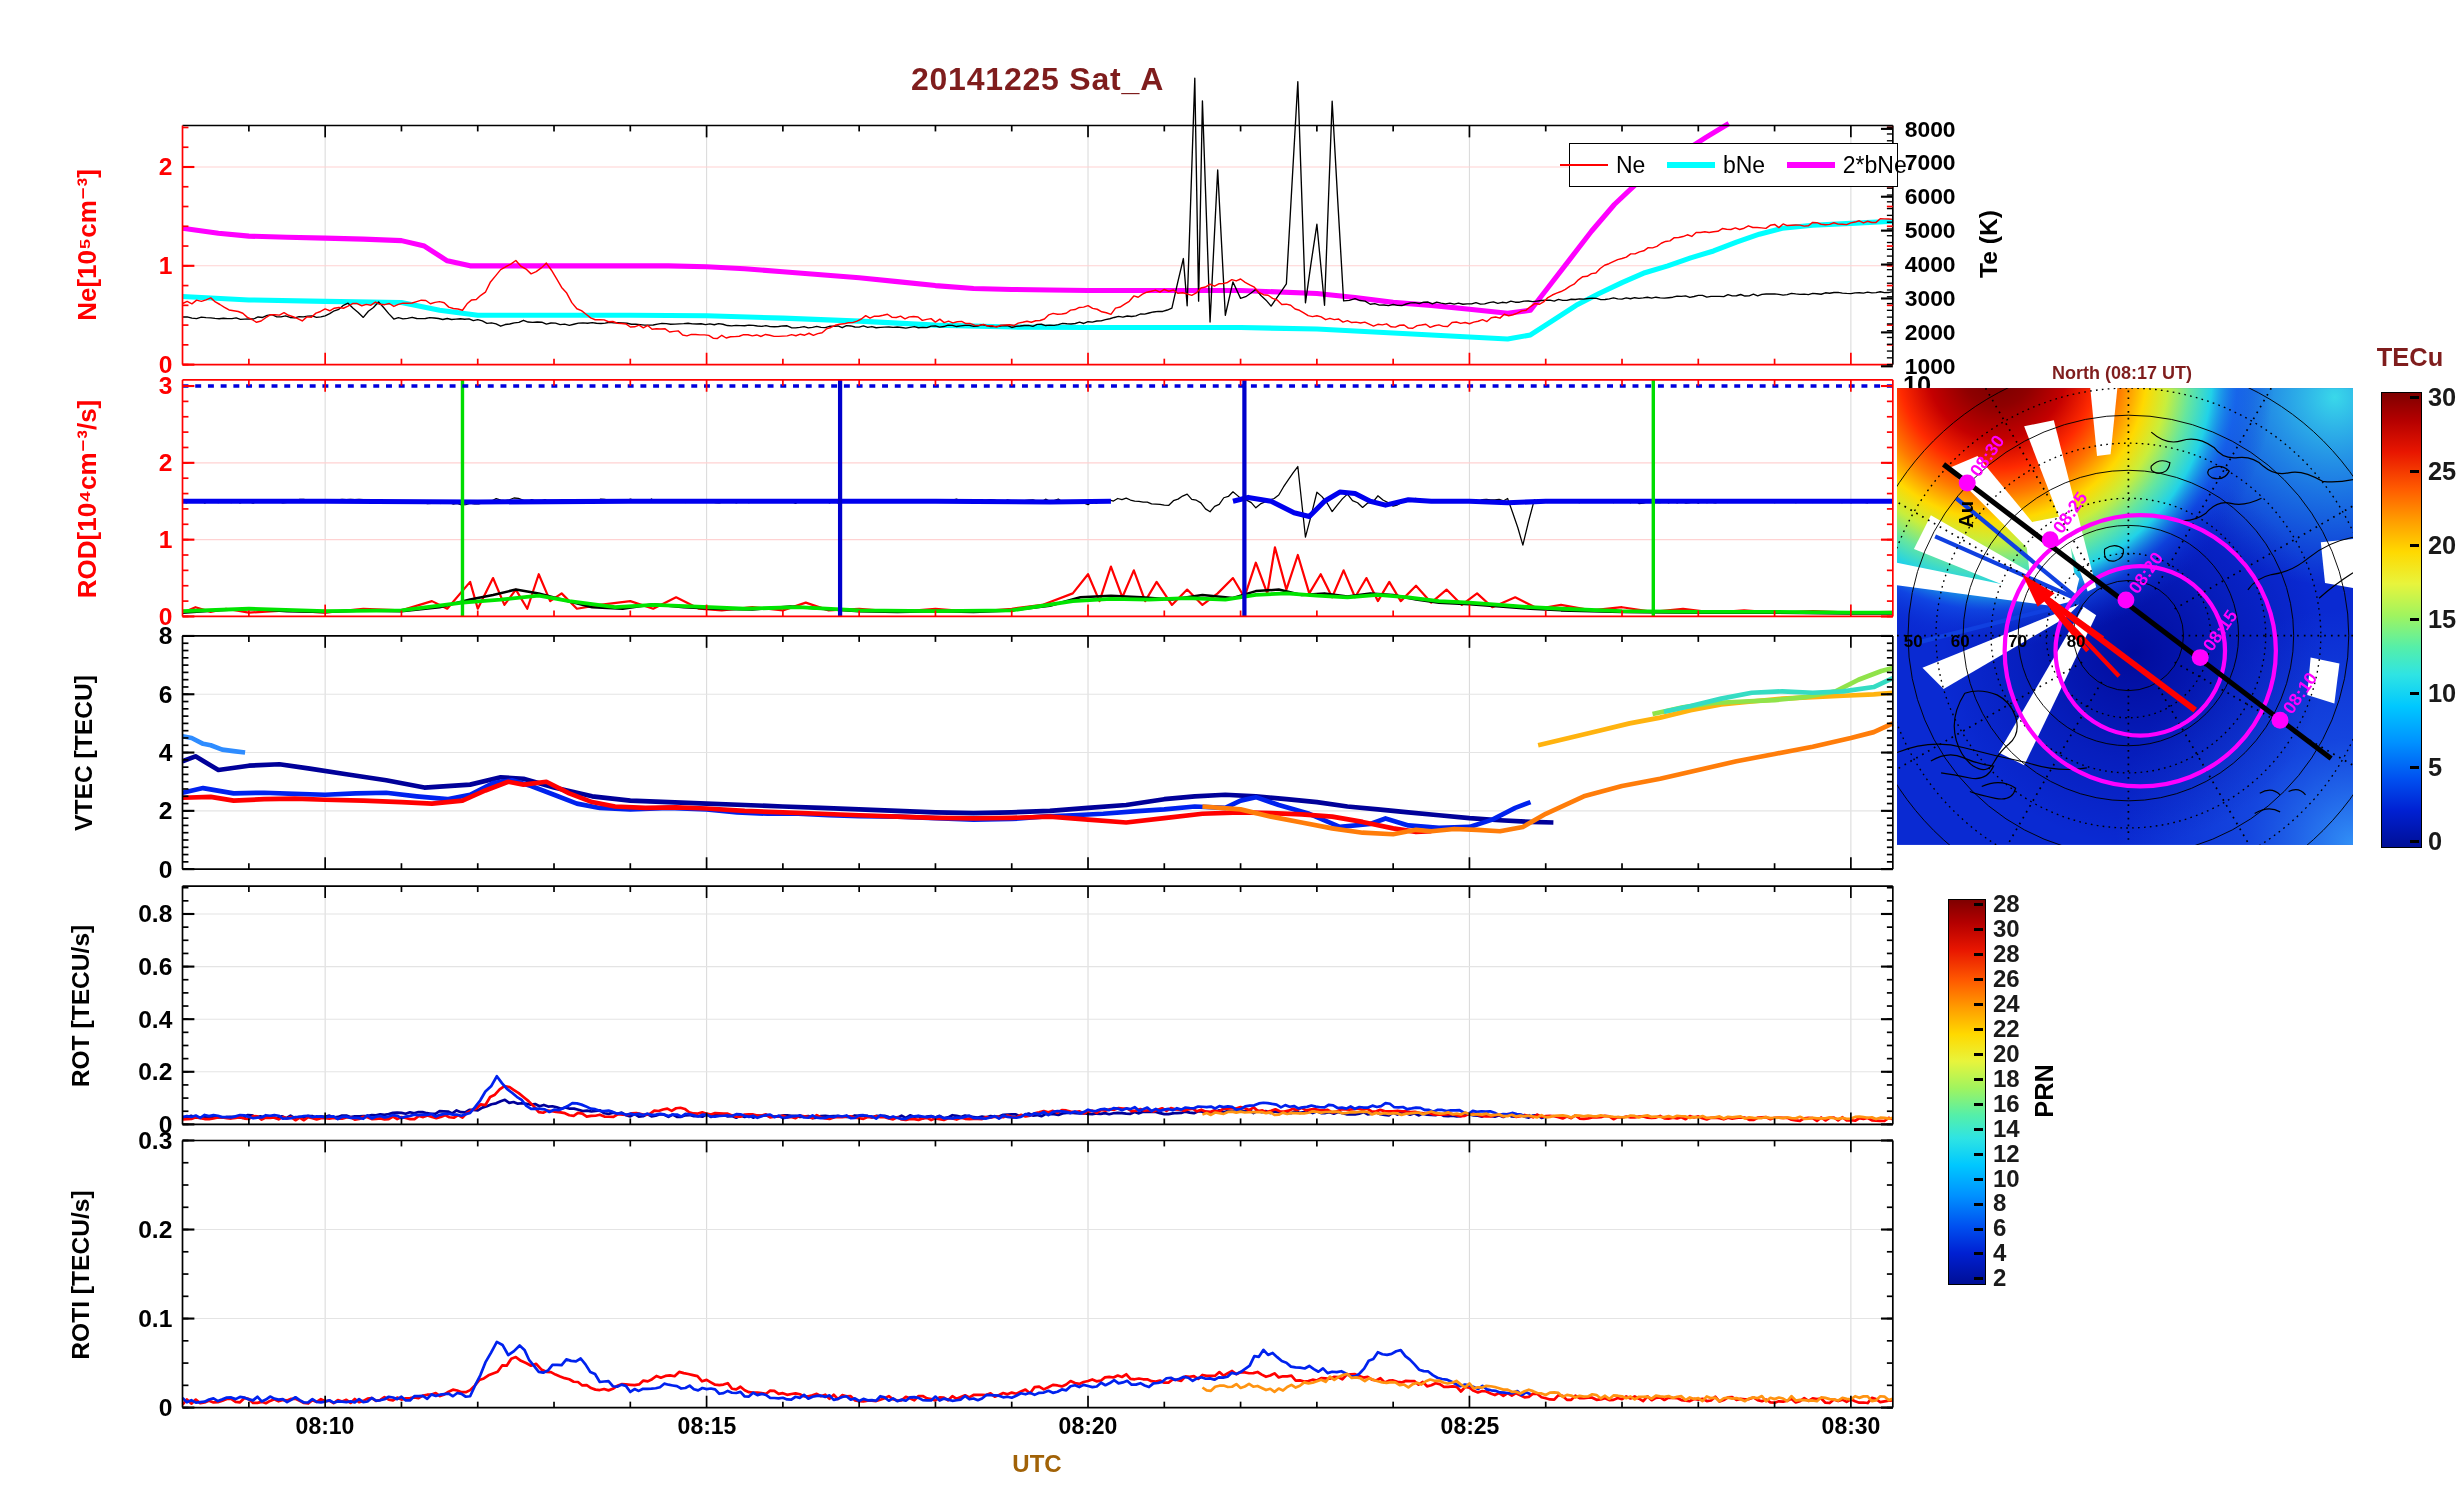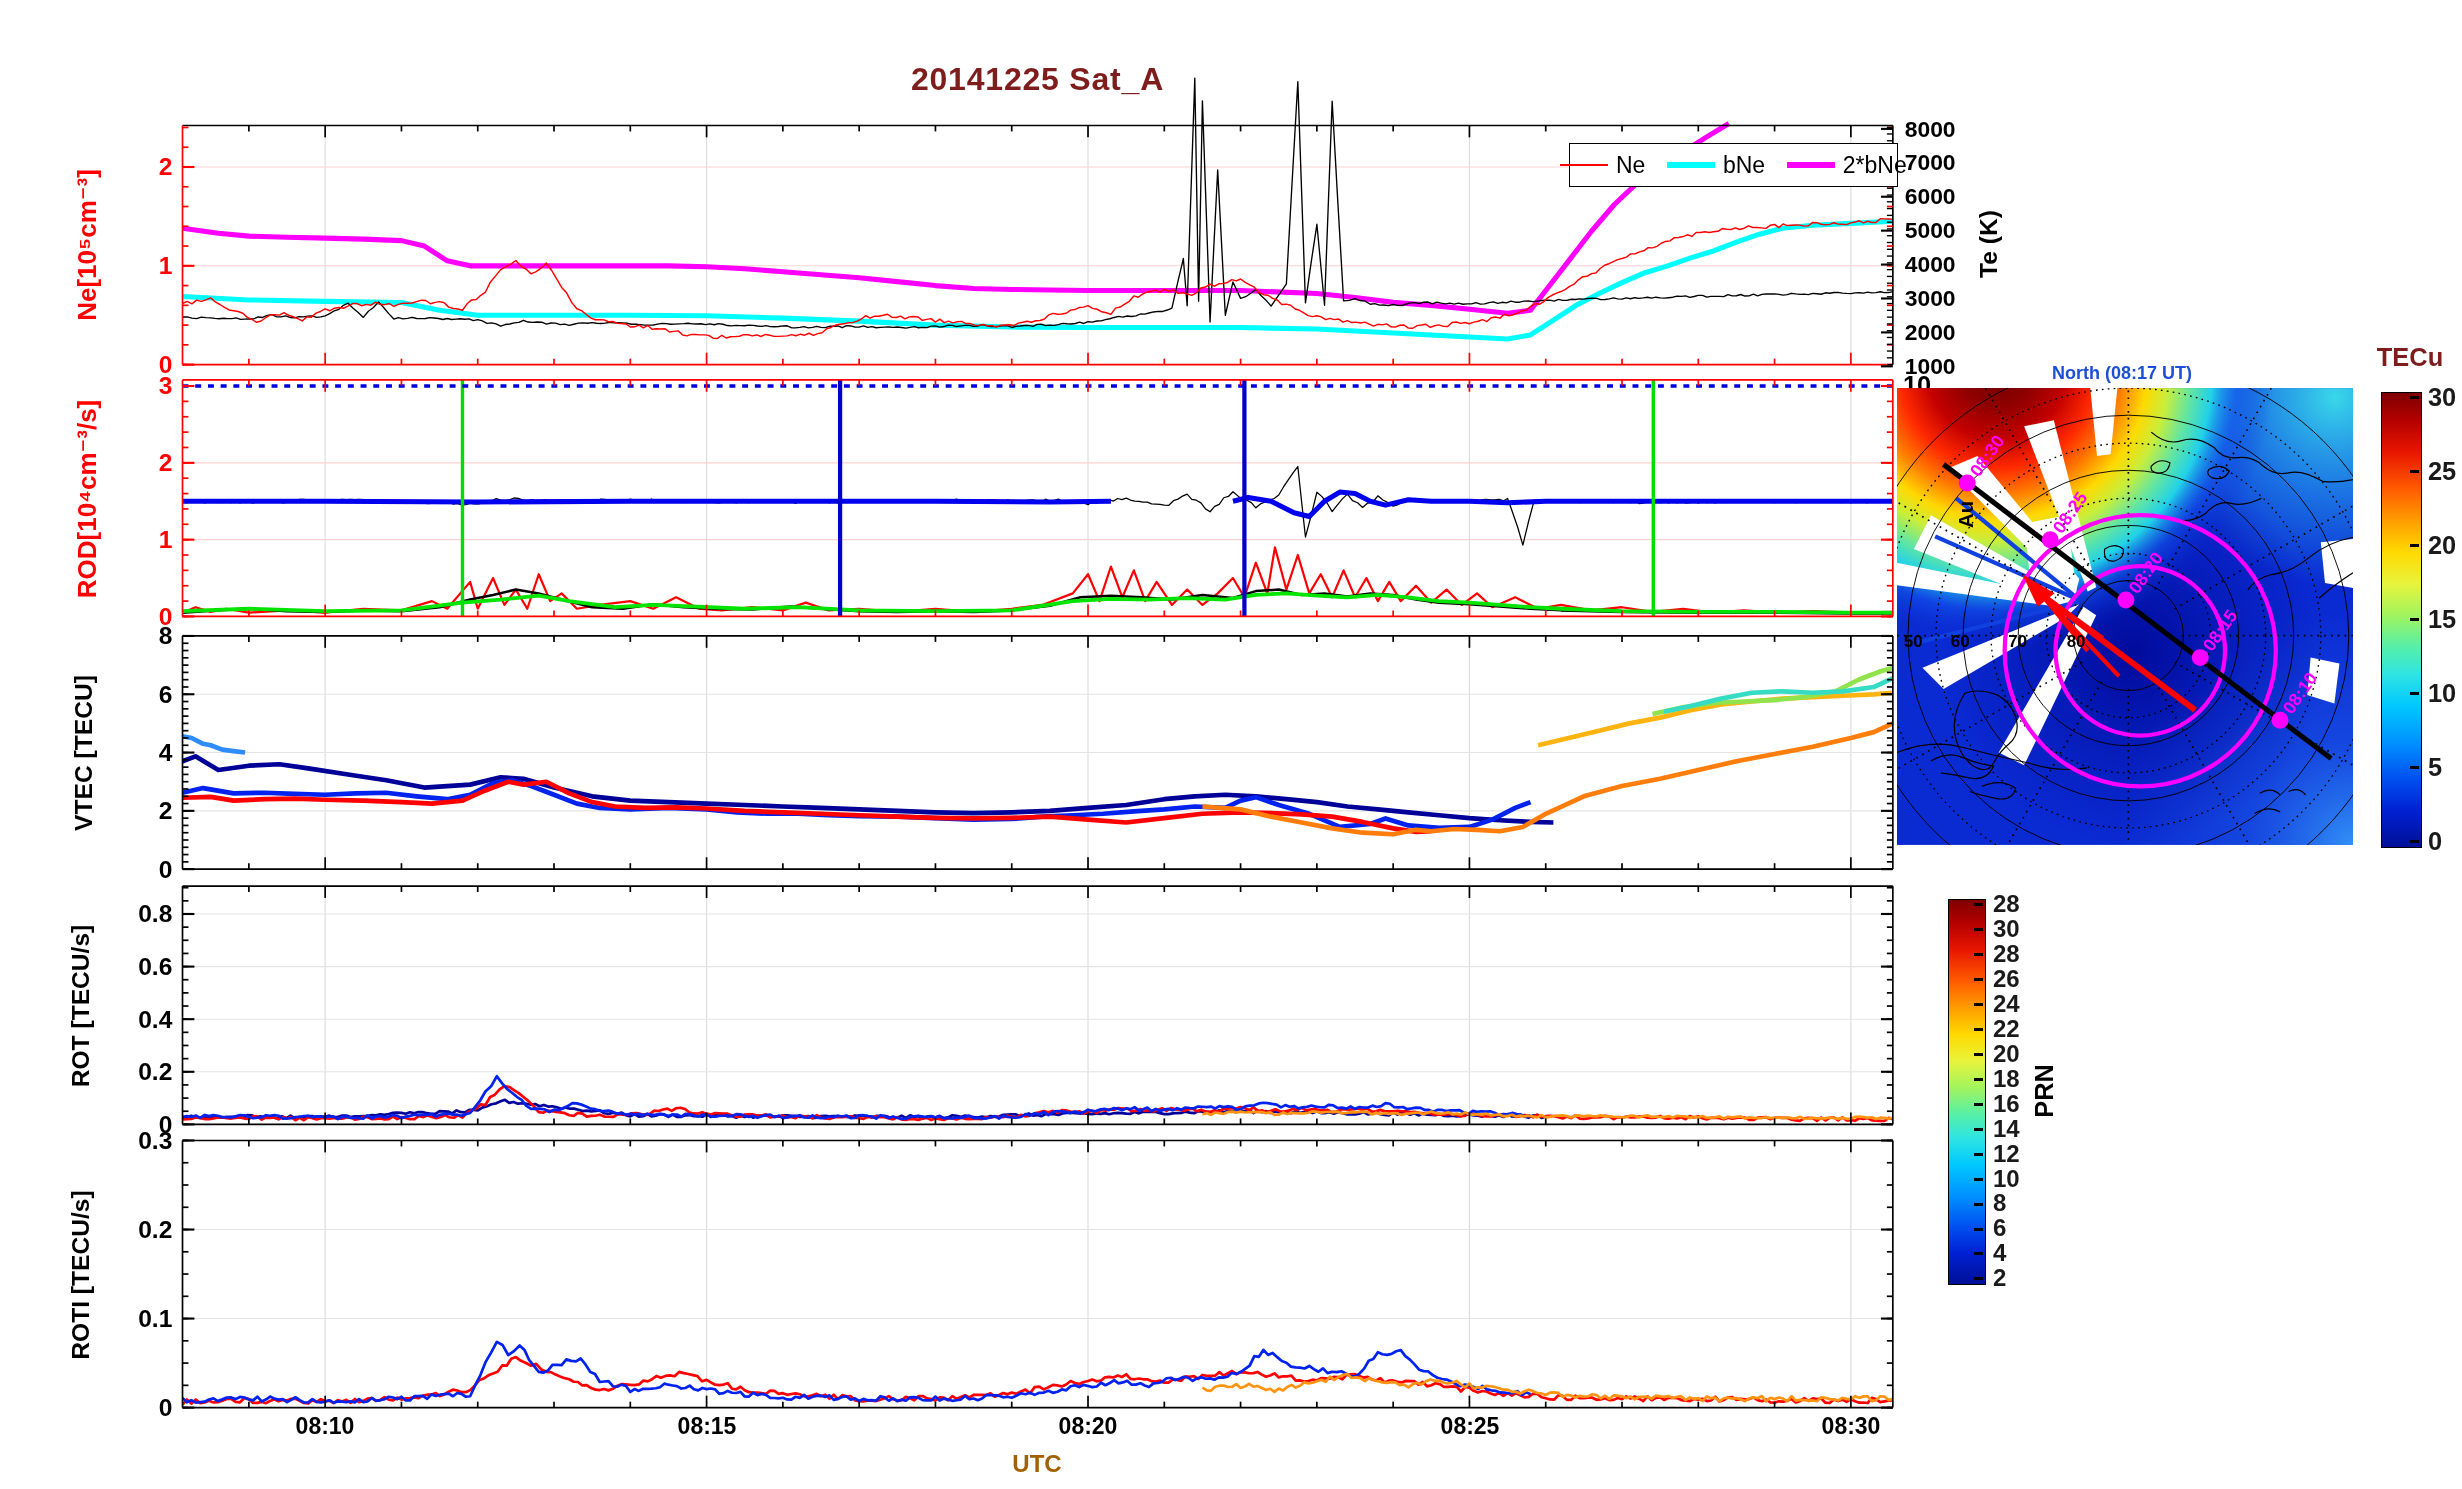--- a/index.html
+++ b/index.html
@@ -16,21 +16,21 @@
          font-size:23px;color:#000;white-space:nowrap;}
   .utc{position:absolute;top:1450px;transform:translateX(-50%);font-weight:bold;
        font-size:24px;color:#a16207;}
   .legend{position:absolute;display:flex;align-items:center;justify-content:center;
           background:#fff;border:1.7px solid #000;z-index:6;}
   .lentry{display:flex;align-items:center;margin:0 11px;}
   .lswatch{width:48px;height:0;border-top:4.2px solid #000;margin-right:7.6px;}
   .llabel{font-size:23px;font-weight:normal;color:#000;white-space:nowrap;}
   .map-wrap{position:absolute;left:1897px;top:388px;width:456px;height:457px;}
   .map-title{position:absolute;left:1995px;top:363px;width:254px;text-align:center;
-             font-size:18px;font-weight:bold;color:#1d4ed8;white-space:nowrap;}
+             font-size:18px;font-weight:bold;color:#7f1d1d;white-space:nowrap;}
   .cbar{position:absolute;border:0.8px solid #000;}
   .jet{background:linear-gradient(to bottom,#7f0000 0%,#b40000 6%,#e81600 13%,#ff5a00 21%,
        #ff9c00 28%,#ffd900 35%,#e8f43c 42%,#a0f45f 49%,#55efa9 56%,#2fe4e3 62%,
        #00c8ff 69%,#0091ff 77%,#0050f0 85%,#0020d2 92%,#000f96 100%);}
   .cblabel{position:absolute;font-weight:bold;color:#1a1a1a;transform:translateY(-50%);}
   .cbtick{position:absolute;height:2.5px;background:#000;}
   .cbtitle{position:absolute;left:2358px;top:343px;width:104px;text-align:center;
            font-size:25.4px;font-weight:bold;color:#7f1d1d;}
   .te-extra{position:absolute;left:1903px;top:371px;font-size:25.4px;font-weight:bold;color:#000;}
 </style>

